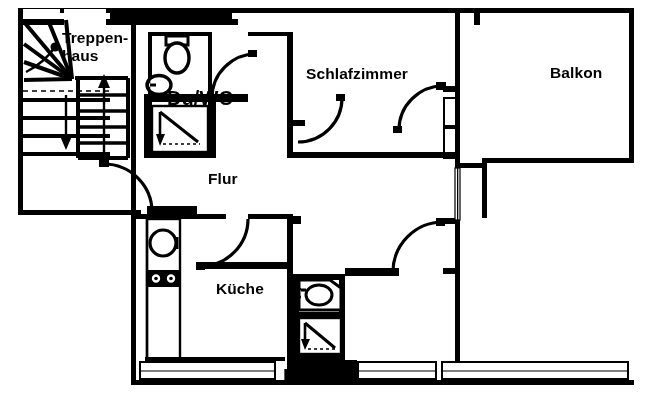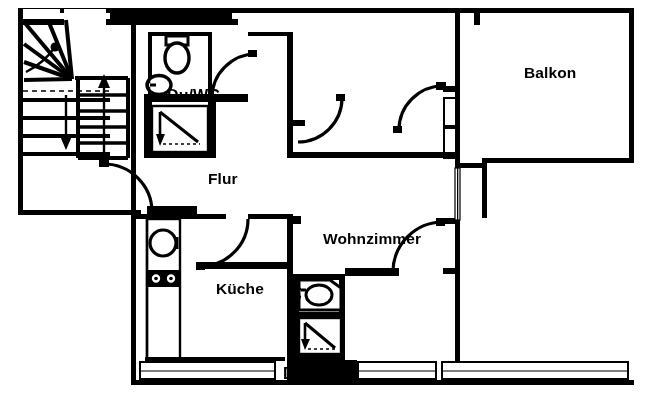--- a/index.html
+++ b/index.html
@@ -29,21 +29,21 @@
   .room-label {
     position: absolute;
     font-family: "Liberation Sans", sans-serif;
     font-weight: bold;
     color: #000000;
     white-space: nowrap;
     line-height: 1.15;
     letter-spacing: 0.1px;
   }
   .lbl-16 { font-size: 15.5px; }
-  .lbl-15 { font-size: 16px; }
+  .lbl-15 { font-size: 20px; }
 </style>
 </head>
 <body>
 
 <div id="plan-wrap">
 
   <svg id="plan-svg" viewBox="0 0 650 420" xmlns="http://www.w3.org/2000/svg">
 
     <g fill="#000000">
 
@@ -312,27 +312,31 @@
     </g>
 
     <g fill="#000000">
       <rect x="443" y="86" width="12" height="6"></rect>
       <rect x="443" y="218" width="12" height="6"></rect>
       <rect x="443" y="268" width="12" height="6"></rect>
     </g>
 
   </svg>
 
+  <div class="room-label lbl-16" style="left:62px; top:29px;">
+    <div>Treppen-</div>
+    <div>haus</div>
+  </div>
 
   <div class="room-label lbl-15" style="left:167px; top:87px;">Du/WC</div>
 
-
-  <div class="room-label lbl-16" style="left:524px; top:64px;">Balkon</div>
+  <div class="room-label lbl-16" style="left:306px; top:65px;">Schlafzimmer</div>
+
+  <div class="room-label lbl-16" style="left:550px; top:64px;">Balkon</div>
 
   <div class="room-label lbl-16" style="left:208px; top:170px;">Flur</div>
 
-  <div class="room-label lbl-16" style="left:323px; top:230px;">Wohnzimmer</div>
 
   <div class="room-label lbl-16" style="left:216px; top:280px;">Küche</div>
 
   <div class="room-label lbl-15" style="left:283px; top:365px;">Du/WC</div>
 
 </div>
 
 </body></html>

